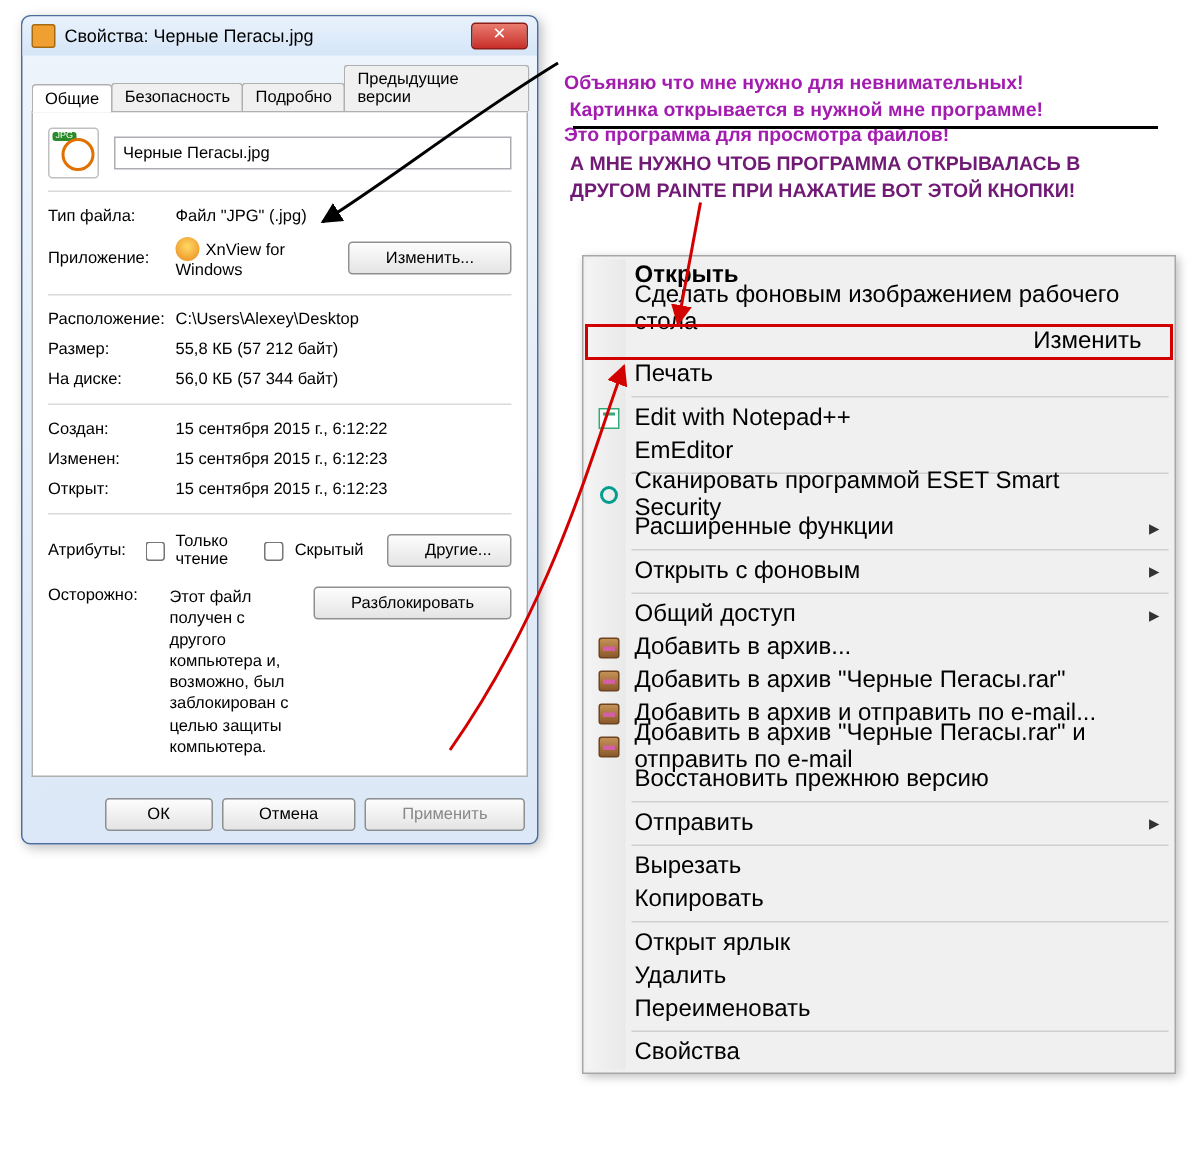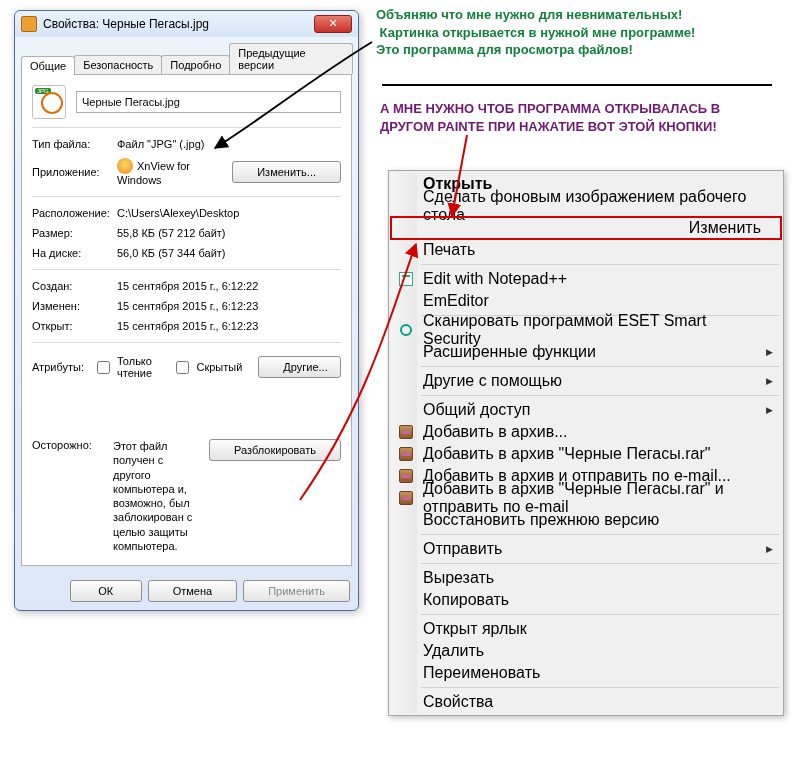--- a/index.html
+++ b/index.html
@@ -16,21 +16,21 @@
     overflow: hidden;
   }
 
   
   .anno {
     position: absolute;
     font-weight: bold;
     line-height: 1.35;
     white-space: pre;
   }
-  .anno-black { color: #15803d; font-size: 13px; }
+  .anno-black { color: #a21caf; font-size: 13px; margin-top: 40px; }
   .anno-red   { color: #701a75; font-size: 13px; }
 
   
   svg.overlay {
     position: absolute;
     top: 0; left: 0;
     width: 800px; height: 780px;
     pointer-events: none;
   }
 
@@ -170,21 +170,21 @@
   .btn:disabled { color: #888; }
 
   .attr-row {
     display: flex;
     align-items: center;
     gap: 8px;
     padding: 6px 0;
   }
   .attr-row label { display: flex; align-items: center; gap: 4px; }
 
-  .warn-row { display: flex; padding: 6px 0; gap: 6px; margin-top: 48px; }
+  .warn-row { display: flex; padding: 6px 0; gap: 6px; }
   .warn-row .k { width: 75px; }
   .warn-row .v { flex: 1; font-size: 11px; line-height: 1.3; padding-right: 6px;}
 
   .dlg-buttons {
     display: flex;
     justify-content: flex-end;
     gap: 6px;
     padding: 8px;
     align-items: center;
   }
@@ -401,21 +401,21 @@
         <div class="lbl">Сканировать программой ESET Smart Security</div>
       </div>
       <div class="ctx-item">
         <div class="ico"></div>
         <div class="lbl">Расширенные функции</div>
         <div class="sub">▶</div>
       </div>
       <div class="ctx-sep"></div>
       <div class="ctx-item">
         <div class="ico"></div>
-        <div class="lbl">Другие с помощью</div>
+        <div class="lbl">Открыть с фоновым</div>
         <div class="sub">▶</div>
       </div>
       <div class="ctx-sep"></div>
       <div class="ctx-item">
         <div class="ico"></div>
         <div class="lbl">Общий доступ</div>
         <div class="sub">▶</div>
       </div>
       <div class="ctx-item">
         <div class="ico">

